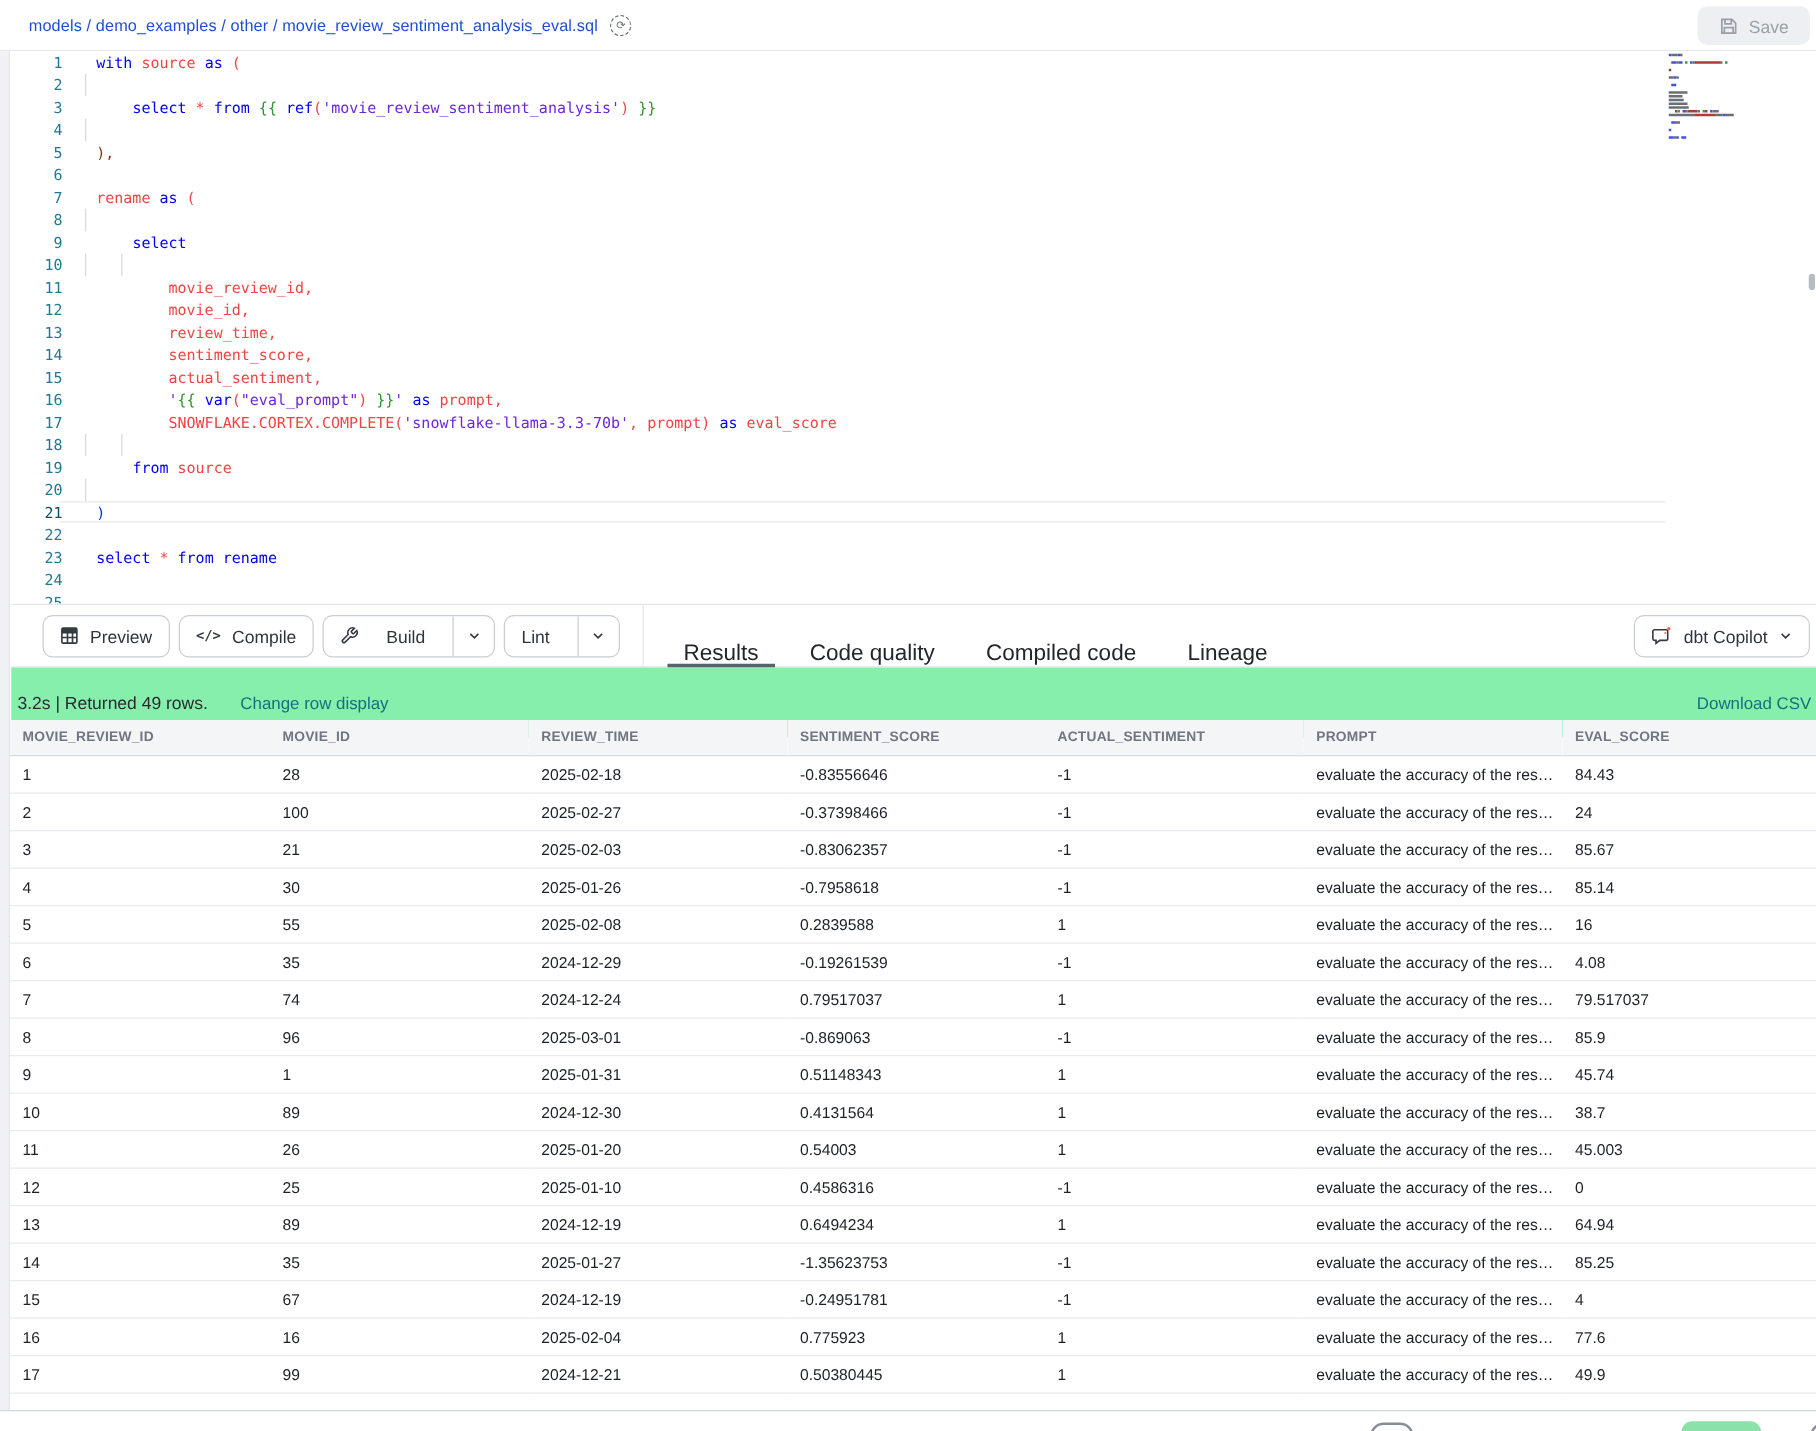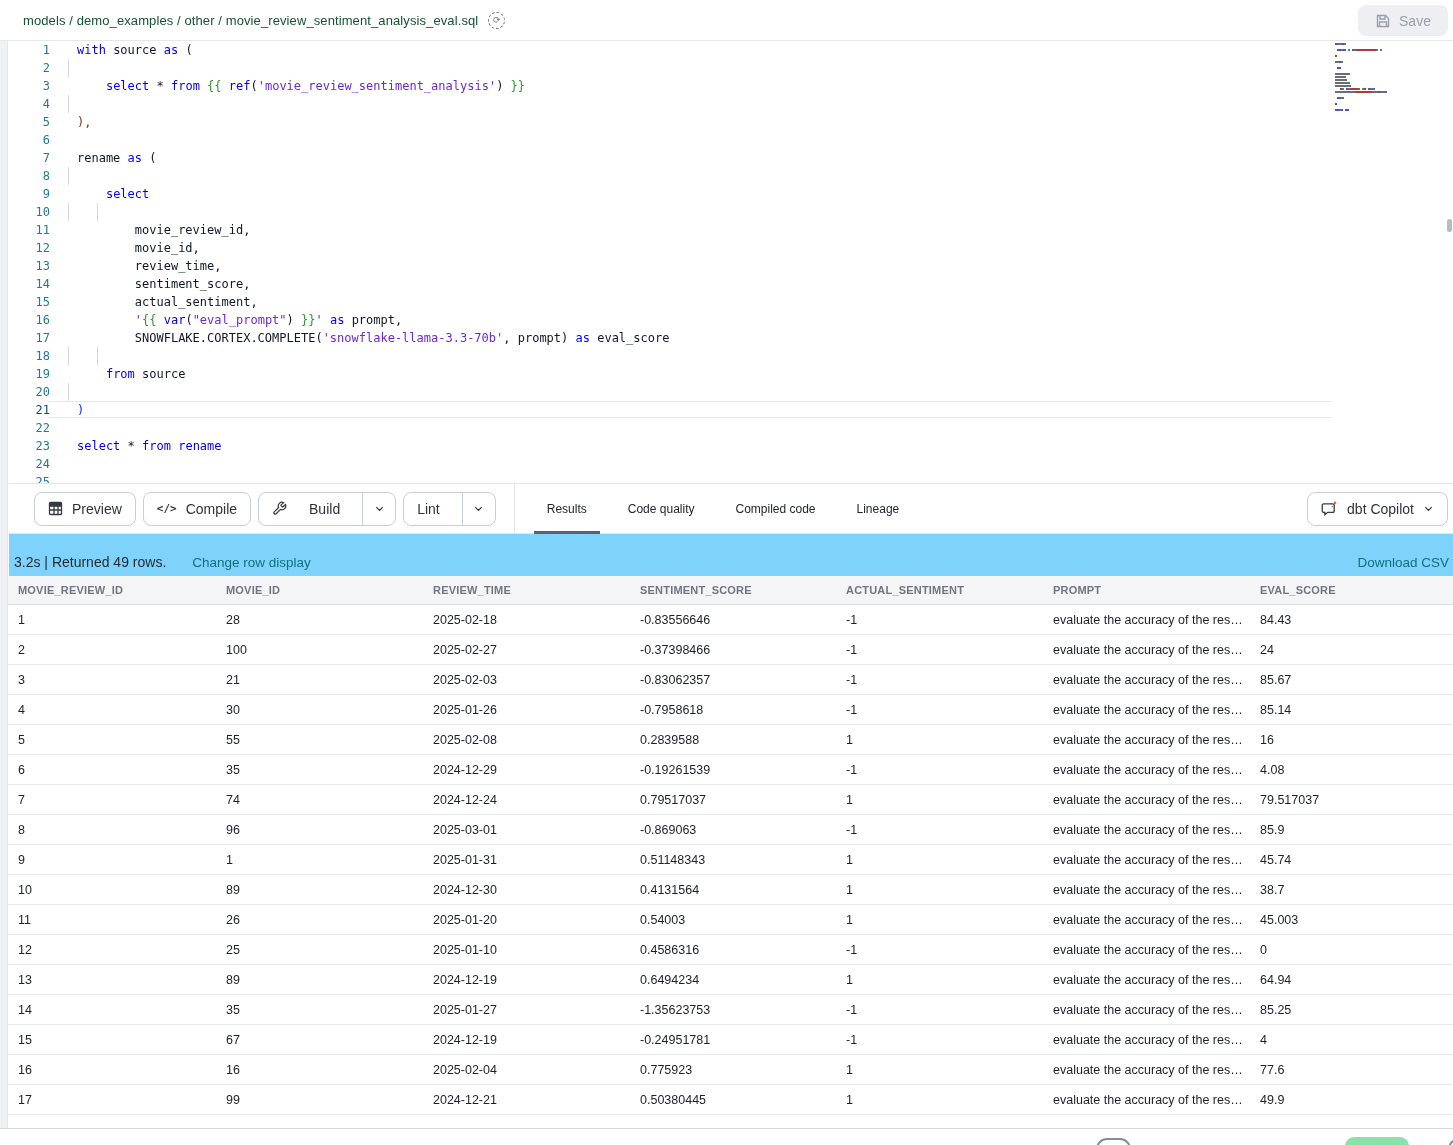--- a/index.html
+++ b/index.html
@@ -5,63 +5,63 @@
   html,body{margin:0;padding:0}
   body{
     width:1453px;height:1145px;position:relative;overflow:hidden;
     background:#fff;font-family:"Liberation Sans",sans-serif;color:#22262c;
   }
   
   .top-tab-line{position:absolute;left:677px;top:0;width:730px;height:2px;background:#e2e4ee}
   .top-tab-tick{position:absolute;left:677px;top:0;width:16px;height:7px;background:#23262c}
   .topbar{position:absolute;left:0;top:0;width:1453px;height:41px;background:#fff;
     border-bottom:1px solid #e4e6ea;display:flex;align-items:center;box-sizing:border-box;padding-left:23px}
-  .breadcrumb{font-size:13px;color:#14532d;letter-spacing:.1px}
+  .breadcrumb{font-size:13px;color:#1d4ed8;letter-spacing:.1px}
   .file-state-icon{margin-left:10px;width:17px;height:17px;border:1.4px dashed #6d737d;border-radius:50%;
     display:flex;align-items:center;justify-content:center;font-size:9px;color:#6d737d;box-sizing:border-box}
   .save-btn{position:absolute;right:5px;top:5px;width:90px;height:31px;background:#edeff3;border:none;
     border-radius:8px;color:#99a0aa;font-size:14px;display:flex;align-items:center;justify-content:center;gap:8px;cursor:default}
   
   .left-strip{position:absolute;left:0;top:41px;width:8px;height:1104px;background:#f0f1f4;border-right:1px solid #e4e6ea;box-sizing:border-box}
   
   .editor{position:absolute;left:9px;top:41px;width:1444px;height:442px;overflow:hidden;background:#fff;
     font-family:"DejaVu Sans Mono",monospace;font-size:12px;line-height:18px}
   .eline{position:relative;height:18px;display:flex;white-space:pre}
   .lnum{width:41px;text-align:right;color:#237893;flex:none;font-size:12px}
   .lnum.lncur{color:#0b4f6b}
   .ecode{padding-left:27px}
   .curline{position:absolute;left:39px;top:0;width:1284px;height:17px;border-top:1px solid #e8e8e8;border-bottom:1px solid #e8e8e8;box-sizing:border-box;pointer-events:none}
   .guide{position:absolute;top:0;height:18px;width:1px;background:#d9d9d9}
-  .tk-k{color:#0000f0}.tk-f{color:#0000f0}.tk-p{color:#0f172a}
+  .tk-k{color:#0000f0}.tk-f{color:#0000f0}.tk-p{color:#ef4444}
   .tk-s{color:#6d28d9}.tk-j{color:#319331}.tk-b1{color:#0431fa}.tk-b3{color:#7b3814}
   .minimap{position:absolute;right:6px;top:2px;width:112px}
   .mline{height:2px;margin-bottom:1px;white-space:nowrap;font-size:0}
   .mline span{display:inline-block;height:2px;vertical-align:top}
   .ms-k,.ms-f,.ms-b1{background:#4553d6}.ms-p{background:#6a6f76}
   .ms-s{background:#b23a3a}.ms-j{background:#3f9a4a}.ms-b3{background:#8a4a2a}
   .ms-sp{background:transparent}
   .scroll-handle{position:absolute;right:1px;top:178px;width:5px;height:13px;background:#b7bcc4;border-radius:3px}
   
   .toolbar{position:absolute;left:9px;top:483px;width:1444px;height:51px;background:#fff;box-sizing:border-box;
     border-top:1px solid #e4e6ea;border-bottom:1px solid #e4e6ea;display:flex;align-items:center}
   .btn{height:34px;border:1px solid #c9cdd4;border-radius:8px;background:#fff;display:flex;align-items:center;
     font-size:14px;color:#2f343c;padding:0 13px;gap:9px;margin-right:7px;cursor:pointer;box-sizing:border-box;font-family:inherit}
   .btn-split{padding:0;overflow:hidden}
   .btn-split .seg-main{display:flex;align-items:center;gap:22px;padding:0 13px;height:100%}
   .btn-split .seg-dd{display:flex;align-items:center;justify-content:center;width:32px;height:100%;border-left:1px solid #c9cdd4}
   .lbl-code{font-family:"DejaVu Sans Mono",monospace;font-size:11px;font-weight:bold;color:#343a42}
   .tb-group{display:flex;align-items:center;margin-left:25px}
   .tb-divider{width:1px;height:49px;background:#e4e6ea;margin-left:11px}
   .tabs{display:flex;align-items:center;margin-left:32px;gap:41px;height:100%}
-  .tab{font-size:12px;color:#22262c;height:100%;display:flex;align-items:center;position:relative;cursor:pointer}
+  .tab{font-size:18px;color:#22262c;height:100%;display:flex;align-items:flex-end;position:relative;cursor:pointer}
   .tab.active::after{content:"";position:absolute;left:-13px;right:-13px;bottom:-1px;height:3px;background:#5a626d}
   .copilot-btn{margin-left:auto;margin-right:5px}
   
   .statusbar{position:absolute;left:9px;top:534px;width:1444px;height:56px;display:flex;align-items:center;
-    font-size:14px;color:#272b31;padding-left:5px;box-sizing:border-box;background:#7dd3fc}
+    font-size:14px;color:#272b31;padding-left:5px;box-sizing:border-box;background:#86efac}
   .link{color:#12707f;cursor:pointer;font-size:13.5px}
   .link-change{margin-left:26px}
   .link-download{margin-left:auto;margin-right:4px}
   
   .results-table{position:absolute;left:8px;top:576px;width:1445px;border-collapse:collapse;table-layout:fixed;
     font-size:12.5px;color:#1c2127}
   .results-table th{height:28px;background:#f4f5f7;border-bottom:1px solid #d8dbe0;font-size:11px;font-weight:bold;
     color:#6f7681;text-align:left;padding:0 0 0 10px;letter-spacing:.2px;white-space:nowrap;overflow:hidden}
   .results-table td{height:29px;border-bottom:1px solid #e8eaed;padding:0 0 0 10px;white-space:nowrap;overflow:hidden}
   .chev{margin-left:7px;font-size:9px;color:#3a3f47}

